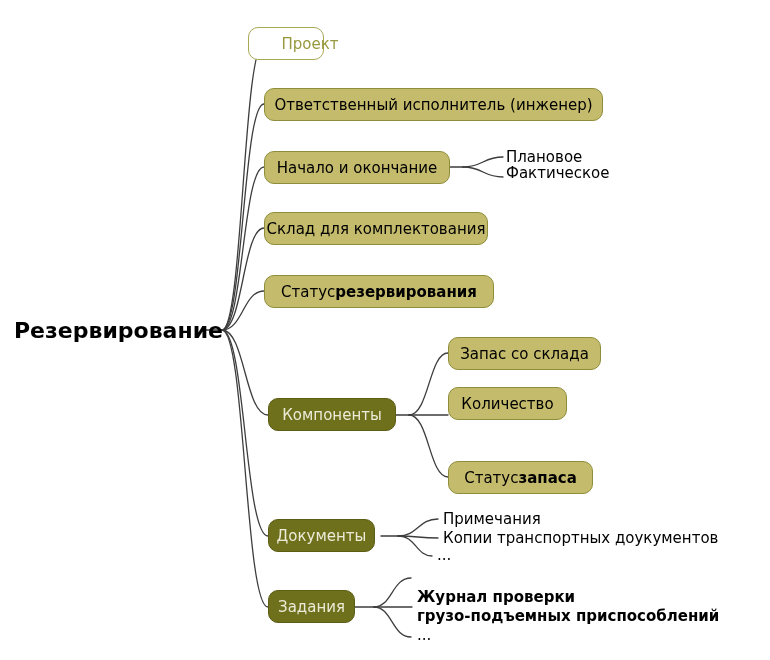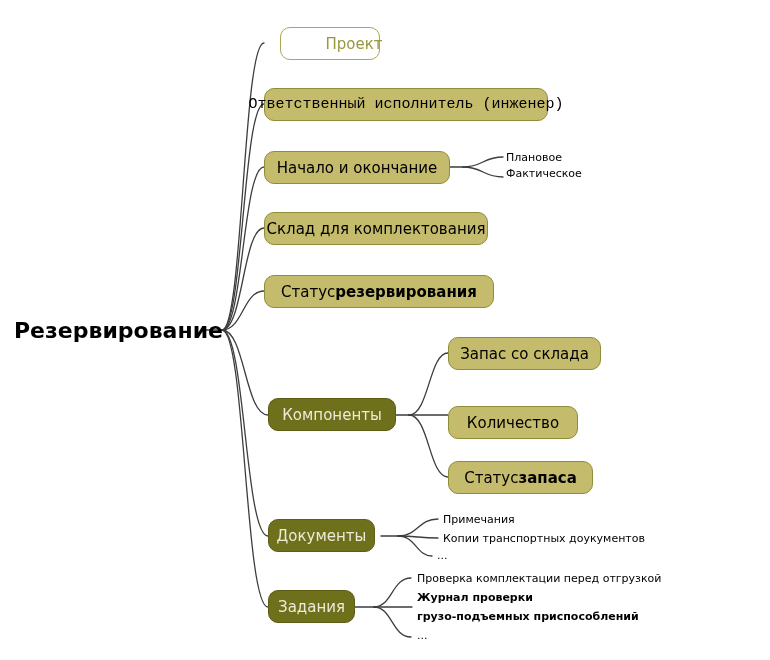--- a/index.html
+++ b/index.html
@@ -74,21 +74,21 @@
     background: var(--outline-fill);
     border: 1.5px solid var(--outline-border);
     color: var(--outline-text);
   }
   .node .bold-part {
     font-weight: bold;
   }
   .leaf-label {
     position: absolute;
     transform: translateY(-50%);
-    font-size: 11px;
+    font-size: 15px;
     line-height: 19px;
     color: var(--text);
     white-space: pre-line;
     z-index: 2;
   }
 </style>
 </head>
 <body>
 
 <div class="canvas">
@@ -121,25 +121,25 @@
     <path d="M398 536 C416 536 416 556 432 556"></path>
 
     <path d="M355 607 L374 607"></path>
     <path d="M374 607 C392 607 392 578 411 578"></path>
     <path d="M374 607 L412 607"></path>
     <path d="M374 607 C392 607 392 637 411 637"></path>
   </svg>
 
   <div class="root-label" style="left:14px; top:330px;">Резервирование</div>
 
-  <div class="node outline" style="left:280px; top:27px; width:100px;padding-left:48px;">
+  <div class="node outline" style="left:248px; top:27px; width:76px;padding-left:48px;">
     <span>Проект</span>
   </div>
 
-  <div class="node light" style="left:264px; top:88px; width:284px;font-family:Liberation Mono, monospace;">
+  <div class="node light" style="left:264px; top:88px; width:339px;">
     <span>Ответственный исполнитель (инженер)</span>
   </div>
 
   <div class="node light" style="left:264px; top:151px; width:186px;">
     <span>Начало и окончание</span>
   </div>
   <div class="leaf-label" style="left:506px; top:157px;">Плановое</div>
   <div class="leaf-label" style="left:506px; top:173px;">Фактическое</div>
 
   <div class="node light" style="left:264px; top:212px; width:224px;">
@@ -150,36 +150,35 @@
     <span>Статус </span>
       <span class="bold-part">резервирования</span>
   </div>
 
   <div class="node dark" style="left:268px; top:398px; width:128px;">
     <span>Компоненты</span>
   </div>
   <div class="node light" style="left:448px; top:337px; width:153px;">
     <span>Запас со склада</span>
   </div>
-  <div class="node light" style="left:448px; top:406px; width:130px;">
+  <div class="node light" style="left:448px; top:387px; width:119px;">
     <span>Количество</span>
   </div>
   <div class="node light" style="left:448px; top:461px; width:145px;">
     <span>Статус </span>
       <span class="bold-part">запаса</span>
   </div>
 
   <div class="node dark" style="left:268px; top:519px; width:107px;">
     <span>Документы</span>
   </div>
   <div class="leaf-label" style="left:443px; top:519px;">Примечания</div>
   <div class="leaf-label" style="left:443px; top:538px;">Копии транспортных доукументов</div>
   <div class="leaf-label" style="left:437px; top:555px;">...</div>
 
   <div class="node dark" style="left:268px; top:590px; width:87px;justify-content:center;">
     <span>Задания</span>
   </div>
-  <div class="leaf-label" style="left:417px; top:578px;">Проверка комплектации перед отгрузкой</div>
   <div class="leaf-label" style="left:417px; top:607px;font-weight:bold;">Журнал проверки
 грузо-подъемных приспособлений</div>
   <div class="leaf-label" style="left:417px; top:635px;">...</div>
 
 </div>
 
 </body></html>

